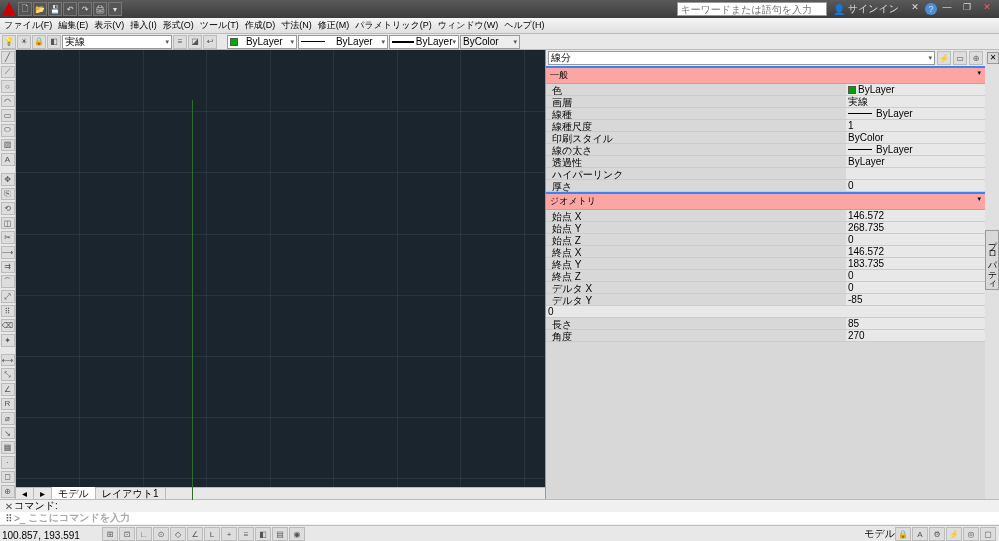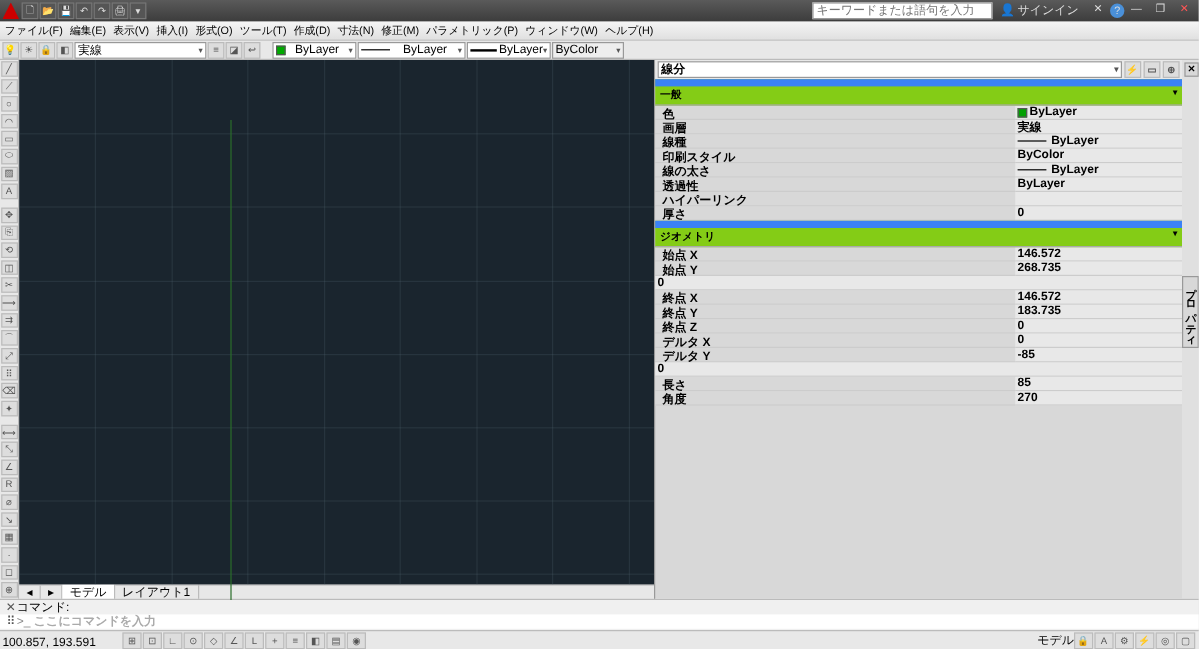--- a/index.html
+++ b/index.html
@@ -31,24 +31,24 @@
 .canvas-wrap { flex: 1; display: flex; flex-direction: column; min-width: 0; }
 .canvas { flex: 1; background: #1a252e; position: relative; }
 .gridv { position:absolute;top:0;bottom:0;width:1px;background:rgba(80,100,110,0.25);}
 .gridh { position:absolute;left:0;right:0;height:1px;background:rgba(80,100,110,0.25);}
 .selline { position:absolute;left:176px;top:50px;width:1px;height:400px;background:#2a6e2a;}
 .tabs { height: 12px; background: #e8e8e8; display: flex; align-items: center; font-size: 9px; border-top:1px solid #bbb;}
 .tabs span { padding: 0 6px; border-right: 1px solid #bbb; cursor:pointer;}
 .tabs span.act { background: #fff; }
 
 
-.props { width: 440px; background: #d8d8d8; border-left: 1px solid #999; display: flex; flex-direction: column; position:relative;font-weight:bold;}
+.props { width: 440px; background: #d8d8d8; border-left: 1px solid #999; display: flex; flex-direction: column; position:relative;}
 .props-selector { height: 16px; background: #e8e8e8; display: flex; align-items: center; padding: 2px; gap:2px;}
 .props-selector .tb-combo { flex:1; }
-.prop-section { background: #84cc16; padding: 1px 4px; font-size: 9px; border-top: 6px solid #3b82f6; border-bottom: 1px solid #aaa; position:relative;}
+.prop-section { background: #fca5a5; padding: 1px 4px; font-size: 9px; border-top: 2px solid #3b82f6; border-bottom: 1px solid #aaa; position:relative;}
 .prop-section::after{content:"▾";position:absolute;right:4px;top:1px;font-size:7px;}
 .prop-row { display: flex; height: 12px; font-size: 9px; }
 .prop-row .k { width: 300px; padding-left: 6px; background: #d8d8d8; border-bottom: 1px solid #ccc; }
 .prop-row .v { flex: 1; padding-left: 2px; background: #e8e8e8; border-bottom: 1px solid #ccc; display:flex;align-items:center;gap:2px;}
 .swatch { width:8px;height:8px;border:1px solid #555;}
 .linepv { display:inline-block;width:24px;height:1px;background:#000;margin-right:2px;}
 .vtab { position:absolute;right:-14px;top:180px;width:14px;height:60px;background:#d8d8d8;border:1px solid #999;writing-mode:vertical-rl;text-align:center;font-size:9px;display:flex;align-items:center;justify-content:center;}
 
 
 .cmd { height: 26px; background: #f0f0f0; border-top: 1px solid #bbb; display: flex; flex-direction: column; font-size: 9px; }
@@ -225,20 +225,26 @@
           </div>
         </div>
         <div class="prop-row">
           <div class="k">線種</div>
           <div class="v">
             <span class="linepv"></span>
             <span>ByLayer</span>
           </div>
         </div>
         <div class="prop-row">
+          <div class="k">線種尺度</div>
+          <div class="v">
+            <span>1</span>
+          </div>
+        </div>
+        <div class="prop-row">
           <div class="k">印刷スタイル</div>
           <div class="v">
             <span>ByColor</span>
           </div>
         </div>
         <div class="prop-row">
           <div class="k">線の太さ</div>
           <div class="v">
             <span class="linepv"></span>
             <span>ByLayer</span>
@@ -271,20 +277,21 @@
             <span>146.572</span>
           </div>
         </div>
         <div class="prop-row">
           <div class="k">始点 Y</div>
           <div class="v">
             <span>268.735</span>
           </div>
         </div>
         <div class="prop-row">
+          <div class="k">始点 Z</div>
           <div class="v">
             <span>0</span>
           </div>
         </div>
         <div class="prop-row">
           <div class="k">終点 X</div>
           <div class="v">
             <span>146.572</span>
           </div>
         </div>

